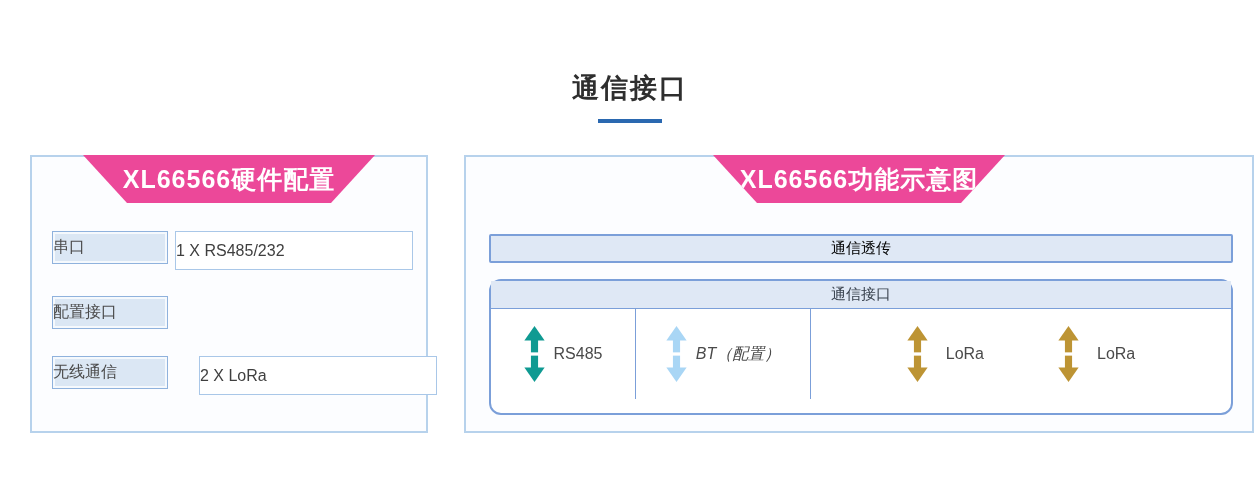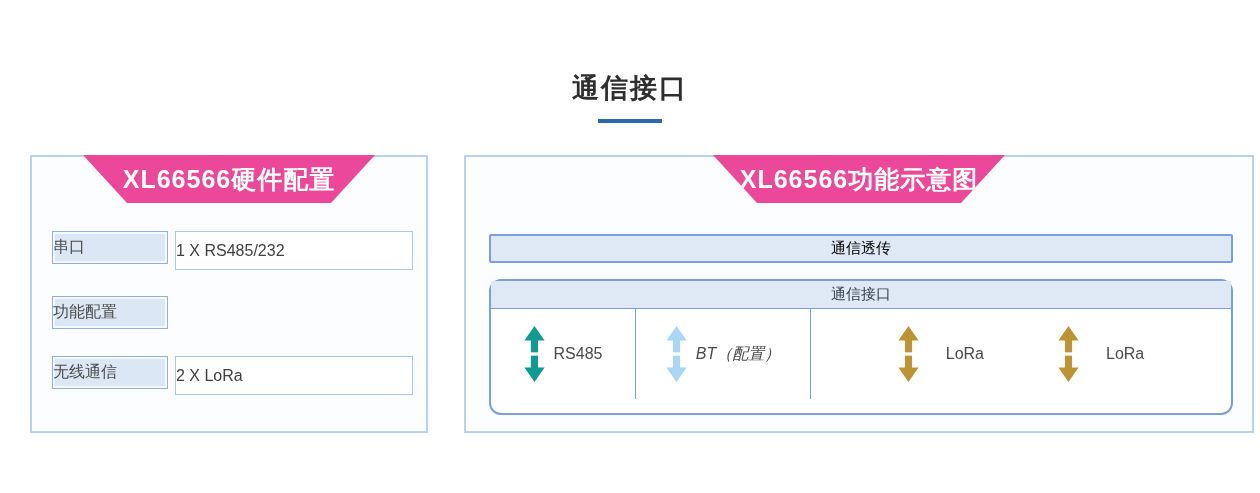--- a/index.html
+++ b/index.html
@@ -18,21 +18,21 @@
   .panel-right { left:440px; width:790px;margin-left:24px; }
 
   .banner { position:absolute; top:-2px; left:50%; transform:translateX(-50%);
             width:292px; height:48px; background:#ec4899;
             clip-path:polygon(0 0,100% 0,calc(100% - 44px) 100%,44px 100%);
             display:flex; align-items:center; justify-content:center;
             color:#ffffff; font-size:25px; font-weight:bold; letter-spacing:1px; }
 
   
   .hw-row { position:absolute; left:20px; display:flex; }
-  .hw-row-1 { top:74px; } .hw-row-2 { top:139px; } .hw-row-3 { top:199px; }
+  .hw-row-1 { top:74px; } .hw-row-2 { top:139px; } .hw-row-3 { top:199px;gap:24px; }
   .hw-label { width:116px; height:33px; background:#dbe7f4;
               border:1px solid #8fb2dd; box-shadow:inset 0 0 0 2px #f5f9fd;
               display:flex; align-items:center; padding-left:0;
               font-size:16px; color:#4a4a4a; }
   .hw-value { margin-left:7px; width:238px; height:39px; background:#ffffff;
               border:1px solid #a9c7e8; display:flex; align-items:center;
               font-size:16px; color:#3f3f3f; }
 
   
   .bar-top { position:absolute; left:23px; top:77px; width:744px; height:29px;
@@ -42,21 +42,21 @@
   .iface-table { position:absolute; left:23px; top:122px; width:744px; height:136px;
                  border:2px solid #7b9fd9; border-radius:12px; background:#ffffff; }
   .iface-header { height:28px; background:#dfe8f5; border-bottom:1px solid #7b9fd9;
                   display:flex; align-items:center; justify-content:center;
                   font-size:15px; color:#39424e; }
   .iface-body { display:flex; height:90px; }
   .iface-cell { display:flex; align-items:center; justify-content:center; gap:9px;
                 border-right:1px solid #7b9fd9; }
   .cell-1 { width:145px; } .cell-2 { width:175px;font-style:italic; }
   .cell-3 { flex:1; border-right:none; gap:74px; }
-  .iface-item { display:flex; align-items:center; gap:27px;justify-content:flex-end; }
+  .iface-item { display:flex; align-items:center; gap:18px;justify-content:flex-end; }
   .iface-label { font-size:16px; color:#4a4a4a; white-space:nowrap; }
   .arrow-svg { width:21px; height:56px; display:block; }
 </style>
 </head>
 <body>
 
 <svg width="0" height="0" style="position:absolute">
   <defs>
     <g id="dbl-arrow">
       <polygon points="10.5,0 21,15 0,15"></polygon>
@@ -73,21 +73,21 @@
 </div>
 
 <section class="panel panel-left">
   <div class="banner">XL66566硬件配置</div>
 
   <div class="hw-row hw-row-1">
     <div class="hw-label">串口</div>
     <div class="hw-value">1 X RS485/232</div>
   </div>
   <div class="hw-row hw-row-2">
-    <div class="hw-label">功能配置</div>
+    <div class="hw-label">配置接口</div>
   </div>
   <div class="hw-row hw-row-3">
     <div class="hw-label">无线通信</div>
     <div class="hw-value">2 X LoRa</div>
   </div>
 </section>
 
 <section class="panel panel-right">
   <div class="banner">XL66566功能示意图</div>
 

